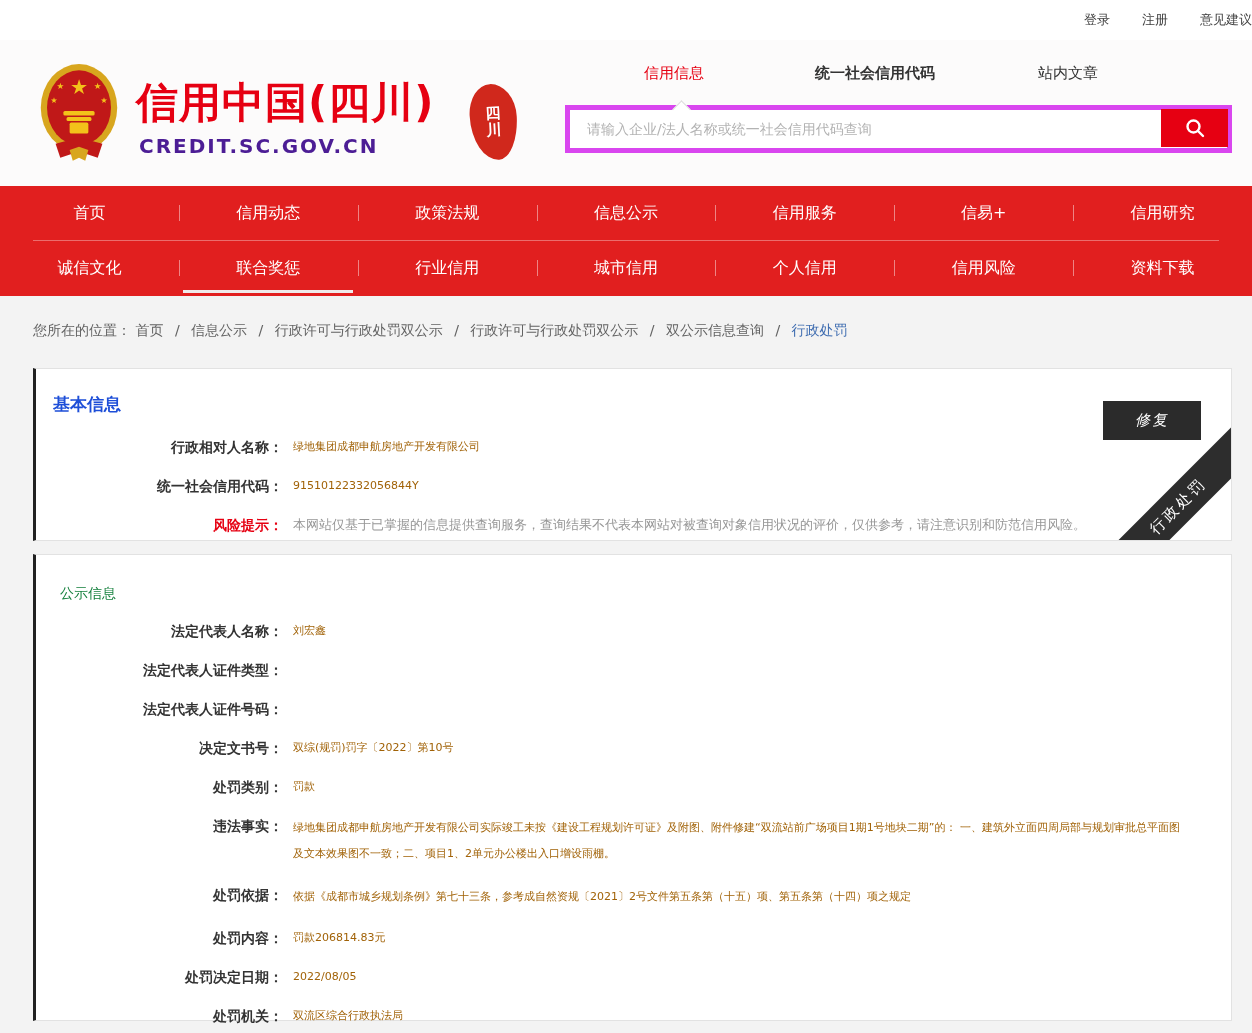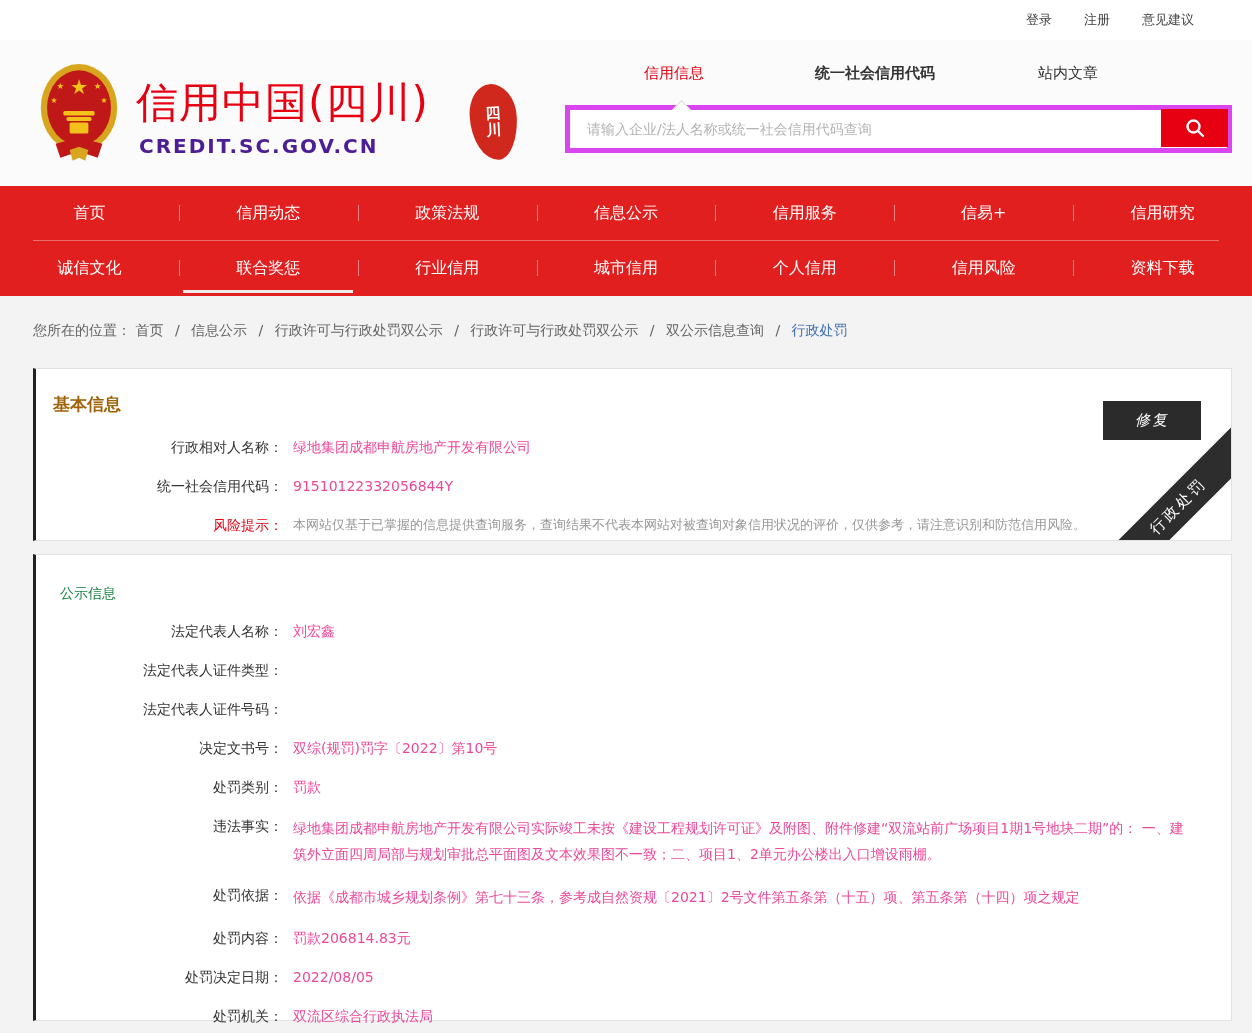--- a/index.html
+++ b/index.html
@@ -7,30 +7,30 @@
   body {
     width:1252px; height:1033px; overflow:hidden;
     background:#f3f3f3;
     font-family:"DejaVu Sans","Liberation Sans",sans-serif;
     color:#333;
   }
   
   .topbar {
     height:40px; background:#ffffff;
     display:flex; justify-content:flex-end; align-items:center;
-    gap:32px; padding-right:58px;
+    gap:32px; 
   }
   .topbar .toplink { font-size:13px; color:#404040; cursor:pointer; }
 
   
   .header { height:146px; background:#fcfbfb; position:relative; }
   .emblem { position:absolute; left:40px; top:22px; width:78px; height:104px; }
   .site-title {
     position:absolute; left:136px; top:40px;
-    color:#e60012; font-size:42px; font-weight:400; letter-spacing:1px; line-height:46px;
+    color:#e60012; font-size:42px; font-weight:700; letter-spacing:1px; line-height:46px;
   }
   .site-domain {
     position:absolute; left:139px; top:94px;
     color:#4c1d95; font-size:20px; font-weight:700; letter-spacing:2px;
   }
   .seal {
     position:absolute; left:470px; top:44px; width:47px; height:76px;
     background:#d0281c; border-radius:46% 54% 42% 58% / 40% 44% 56% 60%;
     display:flex; flex-direction:column; align-items:center; justify-content:center;
     color:#fff; font-size:15px; line-height:17px; font-weight:700;
@@ -87,39 +87,39 @@
 
   
   .card {
     width:1199px; margin-left:33px; background:#fff;
     border:1px solid #e2e2e2; border-left:3px solid #212121;
     position:relative;
   }
   .card1 { margin-top:28px; height:173px; overflow:hidden; }
   .card2 { margin-top:13px; height:467px; }
 
-  .card1 .card-title { margin:24px 0 0 17px; font-size:17px; font-weight:700; color:#a16207; }
+  .card1 .card-title { margin:24px 0 0 17px; font-size:17px; font-weight:700; color:#1d4ed8; }
   .repair-btn {
     position:absolute; top:32px; right:30px; width:98px; height:39px;
     background:#2b2b2b; color:#fff; font-size:15px; border:none; cursor:pointer;
     font-family:inherit; letter-spacing:2px;font-style:italic;
   }
   .ribbon {
     position:absolute; width:230px; height:36px; right:-62px; bottom:16px;
     background:#2d2d2d; transform:rotate(-45deg);
     color:#fff; font-size:15px; letter-spacing:3px;
     text-align:center; line-height:36px;
   }
 
   .field-row { display:flex; margin-top:17px; min-height:22px; }
   .field-label {
     width:247px; flex-shrink:0; text-align:right;
-    font-size:14px; font-weight:400; color:#333; line-height:22px;
-  }
-  .field-value { margin-left:10px; font-size:14px; color:#ec4899; line-height:22px; max-width:900px; }
+    font-size:14px; font-weight:700; color:#333; line-height:22px;
+  }
+  .field-value { margin-left:10px; font-size:11px; color:#a16207; line-height:22px; max-width:900px; }
   .card1 .field-row.first { margin-top:20px; }
   .risk-row .field-label { color:#e60012; }
   .risk-row .field-value { color:#979797; font-size:13px; }
 
   .card2 .section-title { margin:30px 0 0 24px; font-size:14px; color:#15803d; }
   .field-value.long { line-height:26px; max-width:895px; }
 </style>
 </head>
 <body>
 

